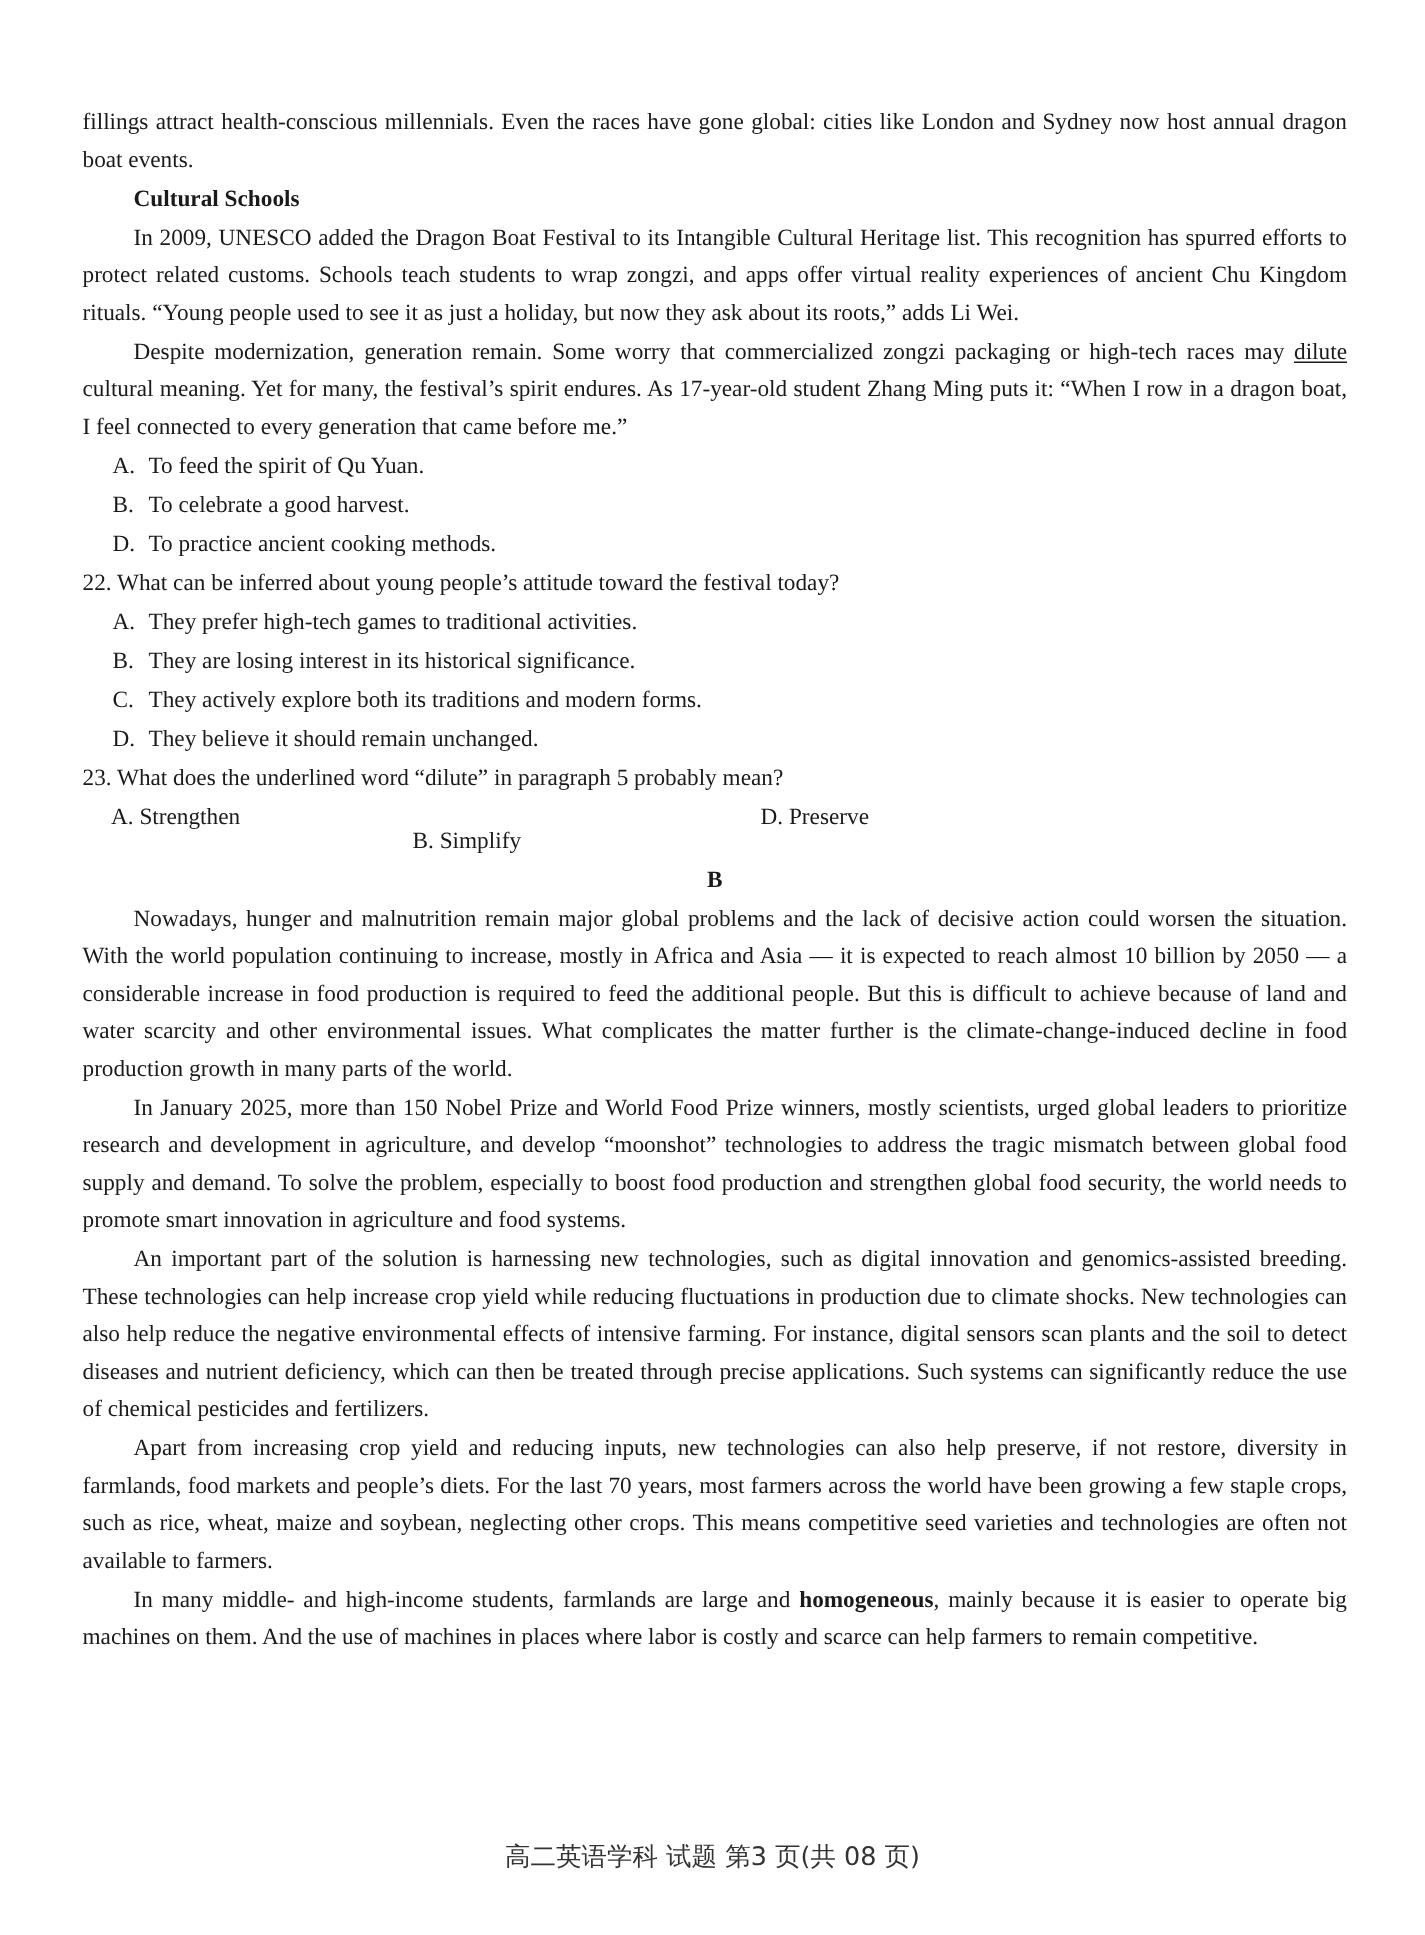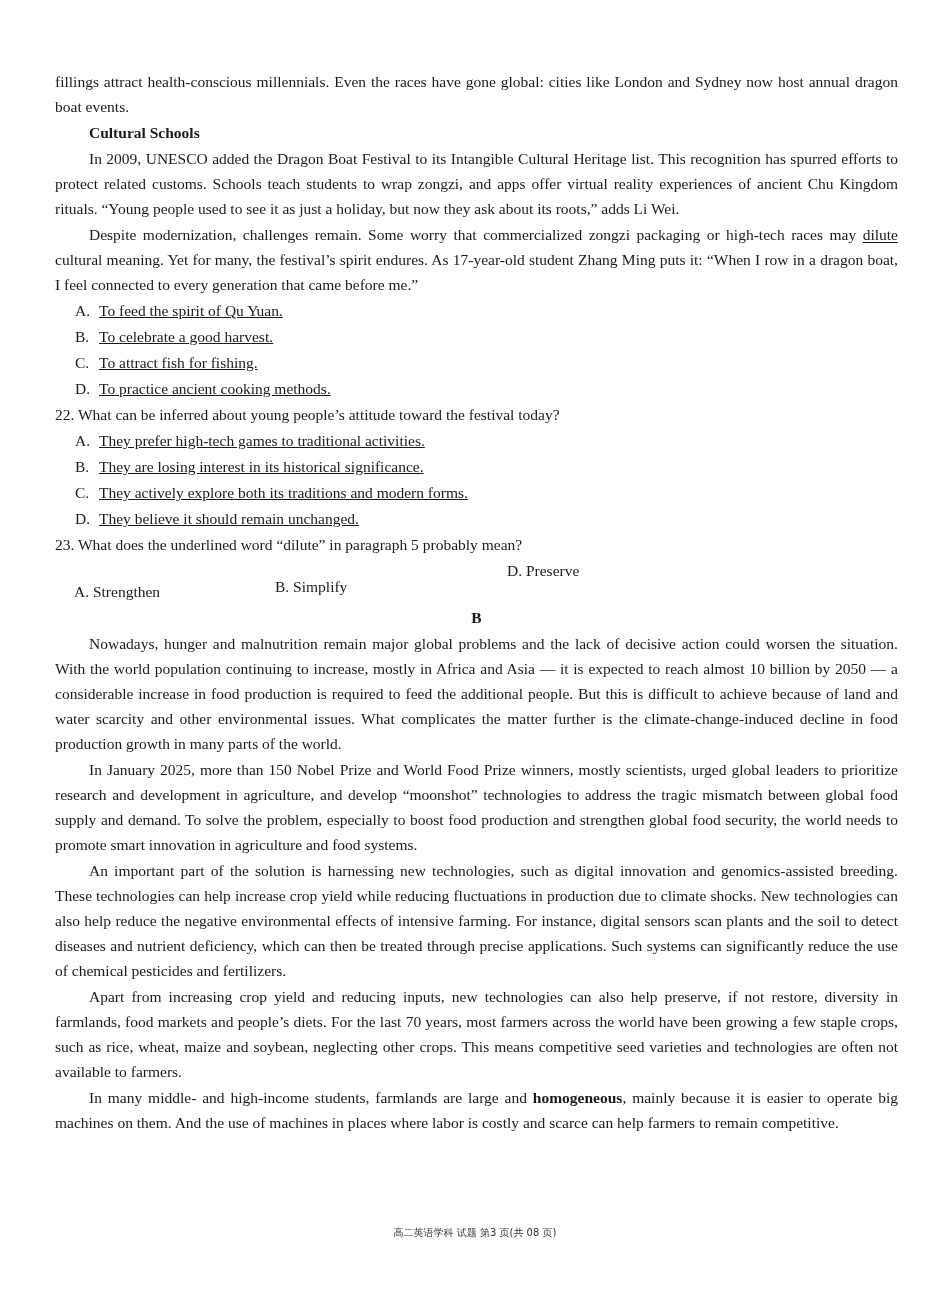--- a/index.html
+++ b/index.html
@@ -10,50 +10,49 @@
     }
     .page {
       position: absolute; left: 54px; top: 68px; width: 845px;
       font-size: 15.5px; line-height: 25px;
     }
     p { margin: 1px; }
     .para { text-indent: 34px; text-align: justify; text-align-last: left; }
     .para.noindent { text-indent: 0; }
     .heading { font-weight: bold; padding-left: 34px; }
     .question { }
-    .option { padding-left: 20px; text-decoration: underline; }
+    .option { padding-left: 20px; }
     .option .lbl { display: inline-block; width: 24px; }
     .options-row { display: flex; padding-left: 20px; }
     .options-row span { display: inline-block; }
-    .opt-a { width: 201px; margin-top: 21px; }
+    .opt-a { width: 201px; }
     .opt-b { width: 232px; margin-top: 16px; }
     .opt-c { width: 218px; }
     .section-title { text-align: center; font-weight: bold; }
     u { text-decoration: underline; text-underline-offset: 2px; }
     .footer {
       position: absolute; left: 0; width: 950px; top: 1226px;
-      text-align: center; font-size: 10px; color: #333;
+      text-align: center; font-size: 17px; color: #333;
       font-family: "DejaVu Sans", sans-serif;
     }
   </style>
 </head>
 <body>
 
 <div class="page">
 
   <p class="para noindent">fillings attract health-conscious millennials. Even the races have gone global: cities like London and Sydney now host annual dragon boat events.</p>
 
   <p class="heading">Cultural Schools</p>
   <p class="para">In 2009, UNESCO added the Dragon Boat Festival to its Intangible Cultural Heritage list. This recognition has spurred efforts to protect related customs. Schools teach students to wrap zongzi, and apps offer virtual reality experiences of ancient Chu Kingdom rituals. “Young people used to see it as just a holiday, but now they ask about its roots,” adds Li Wei.</p>
 
-  <p class="para"><span>Despite modernization, challenges remain. Some worry that commercialized zongzi packaging or high-tech races may </span><u>dilute</u><span> cultural meaning. Yet for many, the festival’s spirit endures. As 17-year-old student Zhang Ming puts it: “When I row in a dragon boat, I feel connected to every generation that came before me.”</span></p>
+  <p class="para"><span>Despite modernization, generation remain. Some worry that commercialized zongzi packaging or high-tech races may </span><u>dilute</u><span> cultural meaning. Yet for many, the festival’s spirit endures. As 17-year-old student Zhang Ming puts it: “When I row in a dragon boat, I feel connected to every generation that came before me.”</span></p>
 
   <p class="option"><span class="lbl">A.</span><span>To feed the spirit of Qu Yuan.</span></p>
   <p class="option"><span class="lbl">B.</span><span>To celebrate a good harvest.</span></p>
-  <p class="option"><span class="lbl">C.</span><span>To attract fish for fishing.</span></p>
   <p class="option"><span class="lbl">D.</span><span>To practice ancient cooking methods.</span></p>
 
   <p class="question">22. What can be inferred about young people’s attitude toward the festival today?</p>
   <p class="option"><span class="lbl">A.</span><span>They prefer high-tech games to traditional activities.</span></p>
   <p class="option"><span class="lbl">B.</span><span>They are losing interest in its historical significance.</span></p>
   <p class="option"><span class="lbl">C.</span><span>They actively explore both its traditions and modern forms.</span></p>
   <p class="option"><span class="lbl">D.</span><span>They believe it should remain unchanged.</span></p>
 
   <p class="question">23. What does the underlined word “dilute” in paragraph 5 probably mean?</p>
   <div class="options-row">

